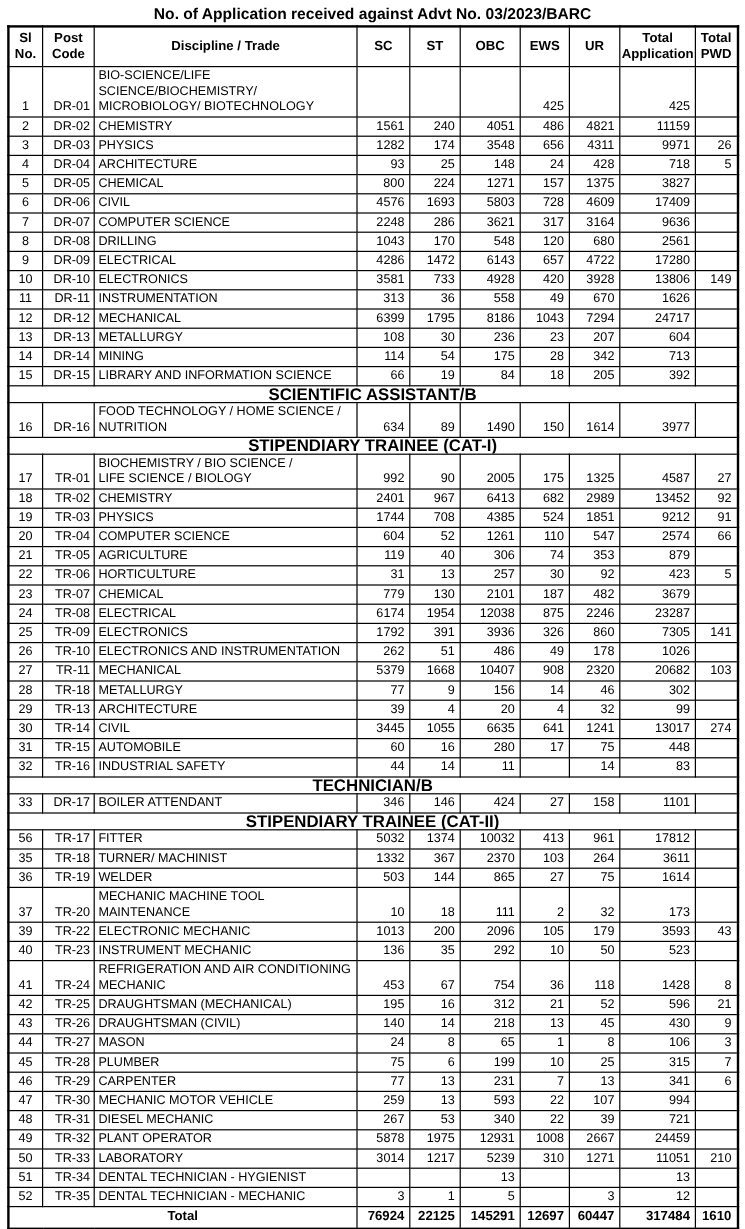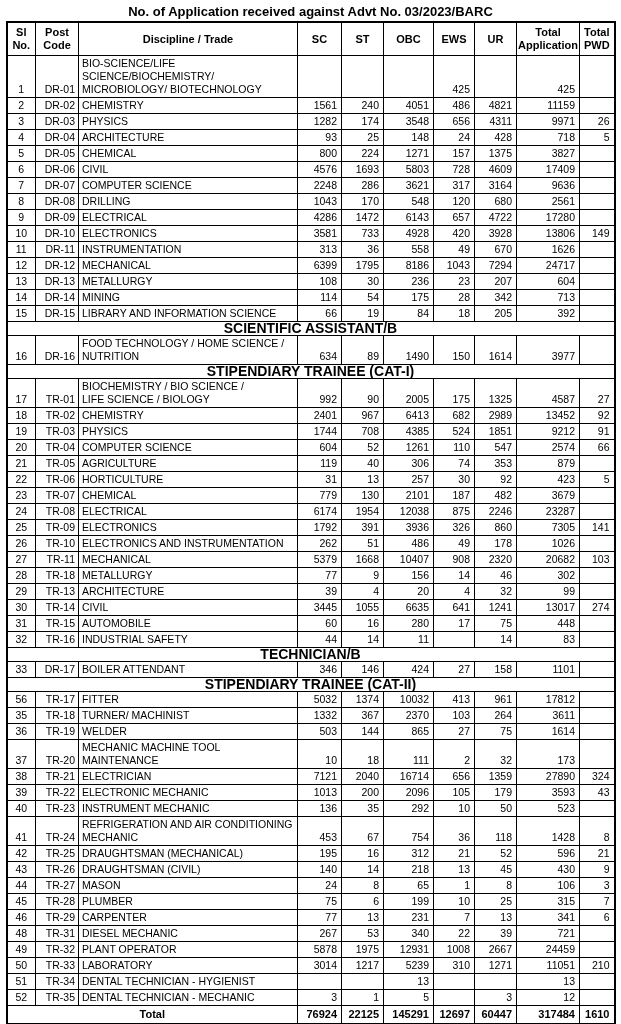--- a/index.html
+++ b/index.html
@@ -550,32 +550,20 @@
           <td class="disc">MECHANIC MACHINE TOOL MAINTENANCE</td>
           <td class="num">10</td>
           <td class="num">18</td>
           <td class="num">111</td>
           <td class="num">2</td>
           <td class="num">32</td>
           <td class="num">173</td>
           <td class="num"></td>
         </tr>
         <tr>
-          <td class="center">38</td>
-          <td class="code">TR-21</td>
-          <td class="disc">ELECTRICIAN</td>
-          <td class="num">7121</td>
-          <td class="num">2040</td>
-          <td class="num">16714</td>
-          <td class="num">656</td>
-          <td class="num">1359</td>
-          <td class="num">27890</td>
-          <td class="num">324</td>
-        </tr>
-        <tr>
           <td class="center">39</td>
           <td class="code">TR-22</td>
           <td class="disc">ELECTRONIC MECHANIC</td>
           <td class="num">1013</td>
           <td class="num">200</td>
           <td class="num">2096</td>
           <td class="num">105</td>
           <td class="num">179</td>
           <td class="num">3593</td>
           <td class="num">43</td>
@@ -659,20 +647,32 @@
           <td class="disc">CARPENTER</td>
           <td class="num">77</td>
           <td class="num">13</td>
           <td class="num">231</td>
           <td class="num">7</td>
           <td class="num">13</td>
           <td class="num">341</td>
           <td class="num">6</td>
         </tr>
         <tr>
+          <td class="center">47</td>
+          <td class="code">TR-30</td>
+          <td class="disc">MECHANIC MOTOR VEHICLE</td>
+          <td class="num">259</td>
+          <td class="num">13</td>
+          <td class="num">593</td>
+          <td class="num">22</td>
+          <td class="num">107</td>
+          <td class="num">994</td>
+          <td class="num"></td>
+        </tr>
+        <tr>
           <td class="center">48</td>
           <td class="code">TR-31</td>
           <td class="disc">DIESEL MECHANIC</td>
           <td class="num">267</td>
           <td class="num">53</td>
           <td class="num">340</td>
           <td class="num">22</td>
           <td class="num">39</td>
           <td class="num">721</td>
           <td class="num"></td>

